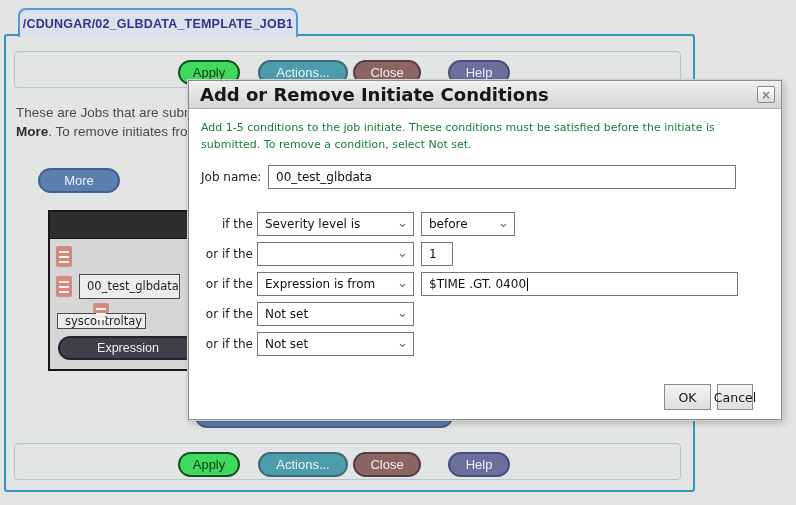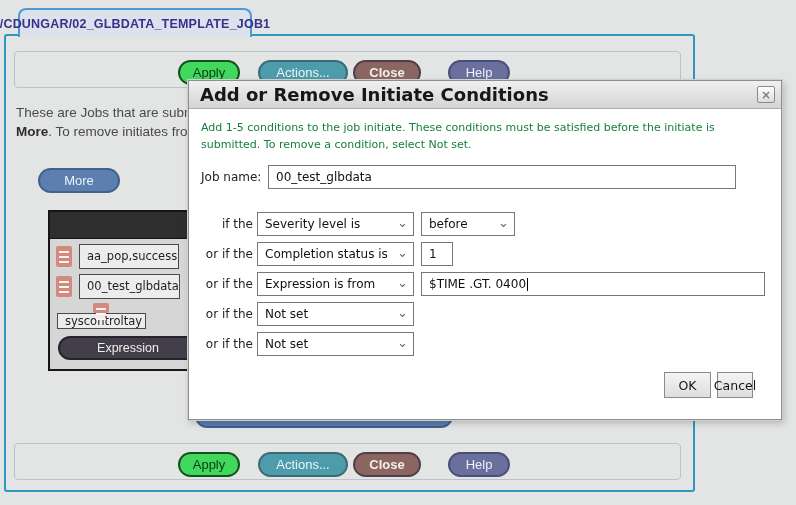--- a/index.html
+++ b/index.html
@@ -1,21 +1,21 @@
 <!DOCTYPE html>
 <html><head>
 <meta charset="utf-8">
 <style>
   * { margin:0; padding:0; box-sizing:border-box; }
   body { background:#c9c9c9; font-family:"Liberation Sans", sans-serif; }
   .screen { position:relative; width:796px; height:505px; background:#e3e4e4; overflow:hidden;
             font-family:"Liberation Sans", sans-serif; }
 
   
-  .tab { position:absolute; left:18px; top:8px; width:234px; height:29px; z-index:2;
+  .tab { position:absolute; left:18px; top:8px; width:280px; height:29px; z-index:2;
          background:#dbe2eb; border:2px solid #4e9ad6; border-bottom:none;
          border-radius:8px 8px 0 0; display:flex; align-items:center; justify-content:center;
          font-size:12.5px; font-weight:bold; color:#37308c; letter-spacing:.2px; }
 
   
   .container { position:absolute; left:4px; top:34px; width:691px; height:458px;
                border:2px solid #2f97bf; border-radius:3px; z-index:1; }
 
   .toolbar-box { position:absolute; left:10px; width:667px; height:37px;
                  border:1px solid #b7c3cf; border-radius:4px; }
@@ -24,21 +24,21 @@
 
   
   .pill { position:absolute; height:25px; border-radius:13px; display:flex; align-items:center;
           justify-content:center; font-size:13px; cursor:default; }
   .btn-apply   { background:#41d95d; border:2px solid #15501f; color:#0b3b14; }
   .btn-actions { background:#4d9cab; border:2px solid #3d6a74; color:#eef4f5; }
   .btn-close   { background:#8b6661; border:2px solid #514049; color:#f3eeee; }
   .btn-help    { background:#6b6f9e; border:2px solid #4a4f77; color:#eef0f6; }
   .x-apply   { left:178px; width:62px; }
   .x-actions { left:258px; width:90px; }
-  .x-close   { left:353px; width:68px;font-weight:bold; }
+  .x-close   { left:353px; width:68px; }
   .x-help    { left:448px; width:62px; }
   .row-top .pill { top:26px; }
   .row-bottom .pill { top:418px; }
 
   
   .intro { position:absolute; left:16px; top:103px; width:172px; overflow:hidden;
            font-size:13.5px; color:#4a4a4a; line-height:19px; }
   .intro .line { white-space:nowrap; }
   .intro b { color:#2e2e2e; }
 
@@ -90,25 +90,25 @@
 
   .cond-row { position:absolute; left:0; height:24px; }
   .cond-row .prefix { position:absolute; left:0; top:5px; width:64px; text-align:right; }
   .fake-select { position:absolute; background:#fff; border:1px solid #767676; height:24px;
                  display:flex; align-items:center; padding-left:7px; 
                  font-size:12px; color:#111; }
   .fake-select .chev { position:absolute; right:5px; top:2px; font-size:13px; color:#666; }
   .cond-select { left:68px; width:157px; }
   .val-select  { left:232px; width:94px; }
   .val-input-small { position:absolute; left:232px; top:0; width:32px; }
-  .val-input-wide  { position:absolute; left:232px; top:0; width:344px; }
+  .val-input-wide  { position:absolute; left:232px; top:0; width:317px; }
   .caret { display:inline-block; width:1px; height:13px; background:#000; margin-left:1px; }
   .r1 { top:131px; } .r2 { top:161px; } .r3 { top:191px; } .r4 { top:221px; } .r5 { top:251px; }
 
-  .dlg-btn { position:absolute; top:291px; height:26px; background:linear-gradient(#f4f4f4,#dedede);
+  .dlg-btn { position:absolute; top:303px; height:26px; background:linear-gradient(#f4f4f4,#dedede);
              border:1px solid #8a8a8a; display:flex; align-items:center; justify-content:center;
              font-size:12.5px; color:#161616; }
   .ok-btn { left:475px; width:47px; }
   .cancel-btn { left:528px; width:36px; }
 </style>
 </head>
 <body>
 
 <div class="screen">
 
@@ -130,21 +130,20 @@
     <div class="line">These are Jobs that are submitte</div>
     <div class="line"><b>More</b><span>. To remove initiates from t</span></div>
   </div>
 
   <div class="pill more-btn">More</div>
 
   <div class="job-table">
     <div class="header"></div>
     <div class="job-row">
       <div class="doc-icon"></div>
-      <div class="name-box">aa_pop,success</div>
     </div>
     <div class="job-row">
       <div class="doc-icon"></div>
       <div class="name-box">00_test_glbdata</div>
     </div>
     <div class="job-row">
       <div class="doc-icon"></div>
       <div class="name-box">syscontroltay</div>
     </div>
     <div class="pill conditions-btn">Expression</div>
@@ -191,21 +190,20 @@
       </div>
       <div class="fake-select val-select">
         <span>before</span>
         <span class="chev">⌄</span>
       </div>
     </div>
 
     <div class="cond-row r2">
       <span class="dlg-label prefix">or if the</span>
       <div class="fake-select cond-select">
-        <span>Completion status is</span>
         <span class="chev">⌄</span>
       </div>
       <div class="fake-input val-input-small">
         <span>1</span>
       </div>
     </div>
 
     <div class="cond-row r3">
       <span class="dlg-label prefix">or if the</span>
       <div class="fake-select cond-select">

